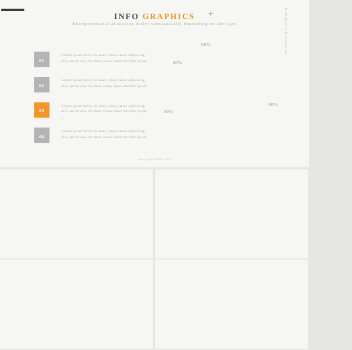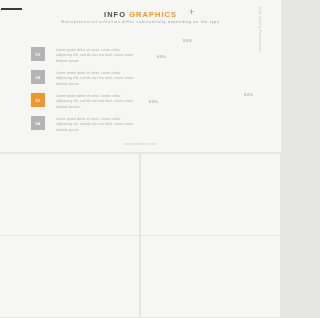--- a/index.html
+++ b/index.html
@@ -1,18 +1,18 @@
 <!DOCTYPE html>
 <html><head>
 <meta charset="utf-8">
 <style>
   html,body{margin:0;padding:0;}
   body{width:281px;height:318px;overflow:hidden;background:#e6e6e4;
        font-family:"Liberation Sans",sans-serif;-webkit-font-smoothing:antialiased;}
-  .page{position:absolute;background:#f6f6f4;overflow:hidden;}
+  .page{position:absolute;background:#f6f6f4;overflow:hidden;font-family:Liberation Serif, serif;}
   #main{left:0;top:0;width:281px;height:152px;}
   .mini{width:139px;height:81px;}
   #m1{left:0;top:154px;}
   #m2{left:141px;top:154px;}
   #m3{left:0;top:236px;}
   #m4{left:141px;top:236px;}
 
   
   .topbar{position:absolute;left:1px;top:8px;width:21px;height:2px;background:#3a3a3a;}
   .title{position:absolute;top:10px;left:0;width:281px;text-align:center;

